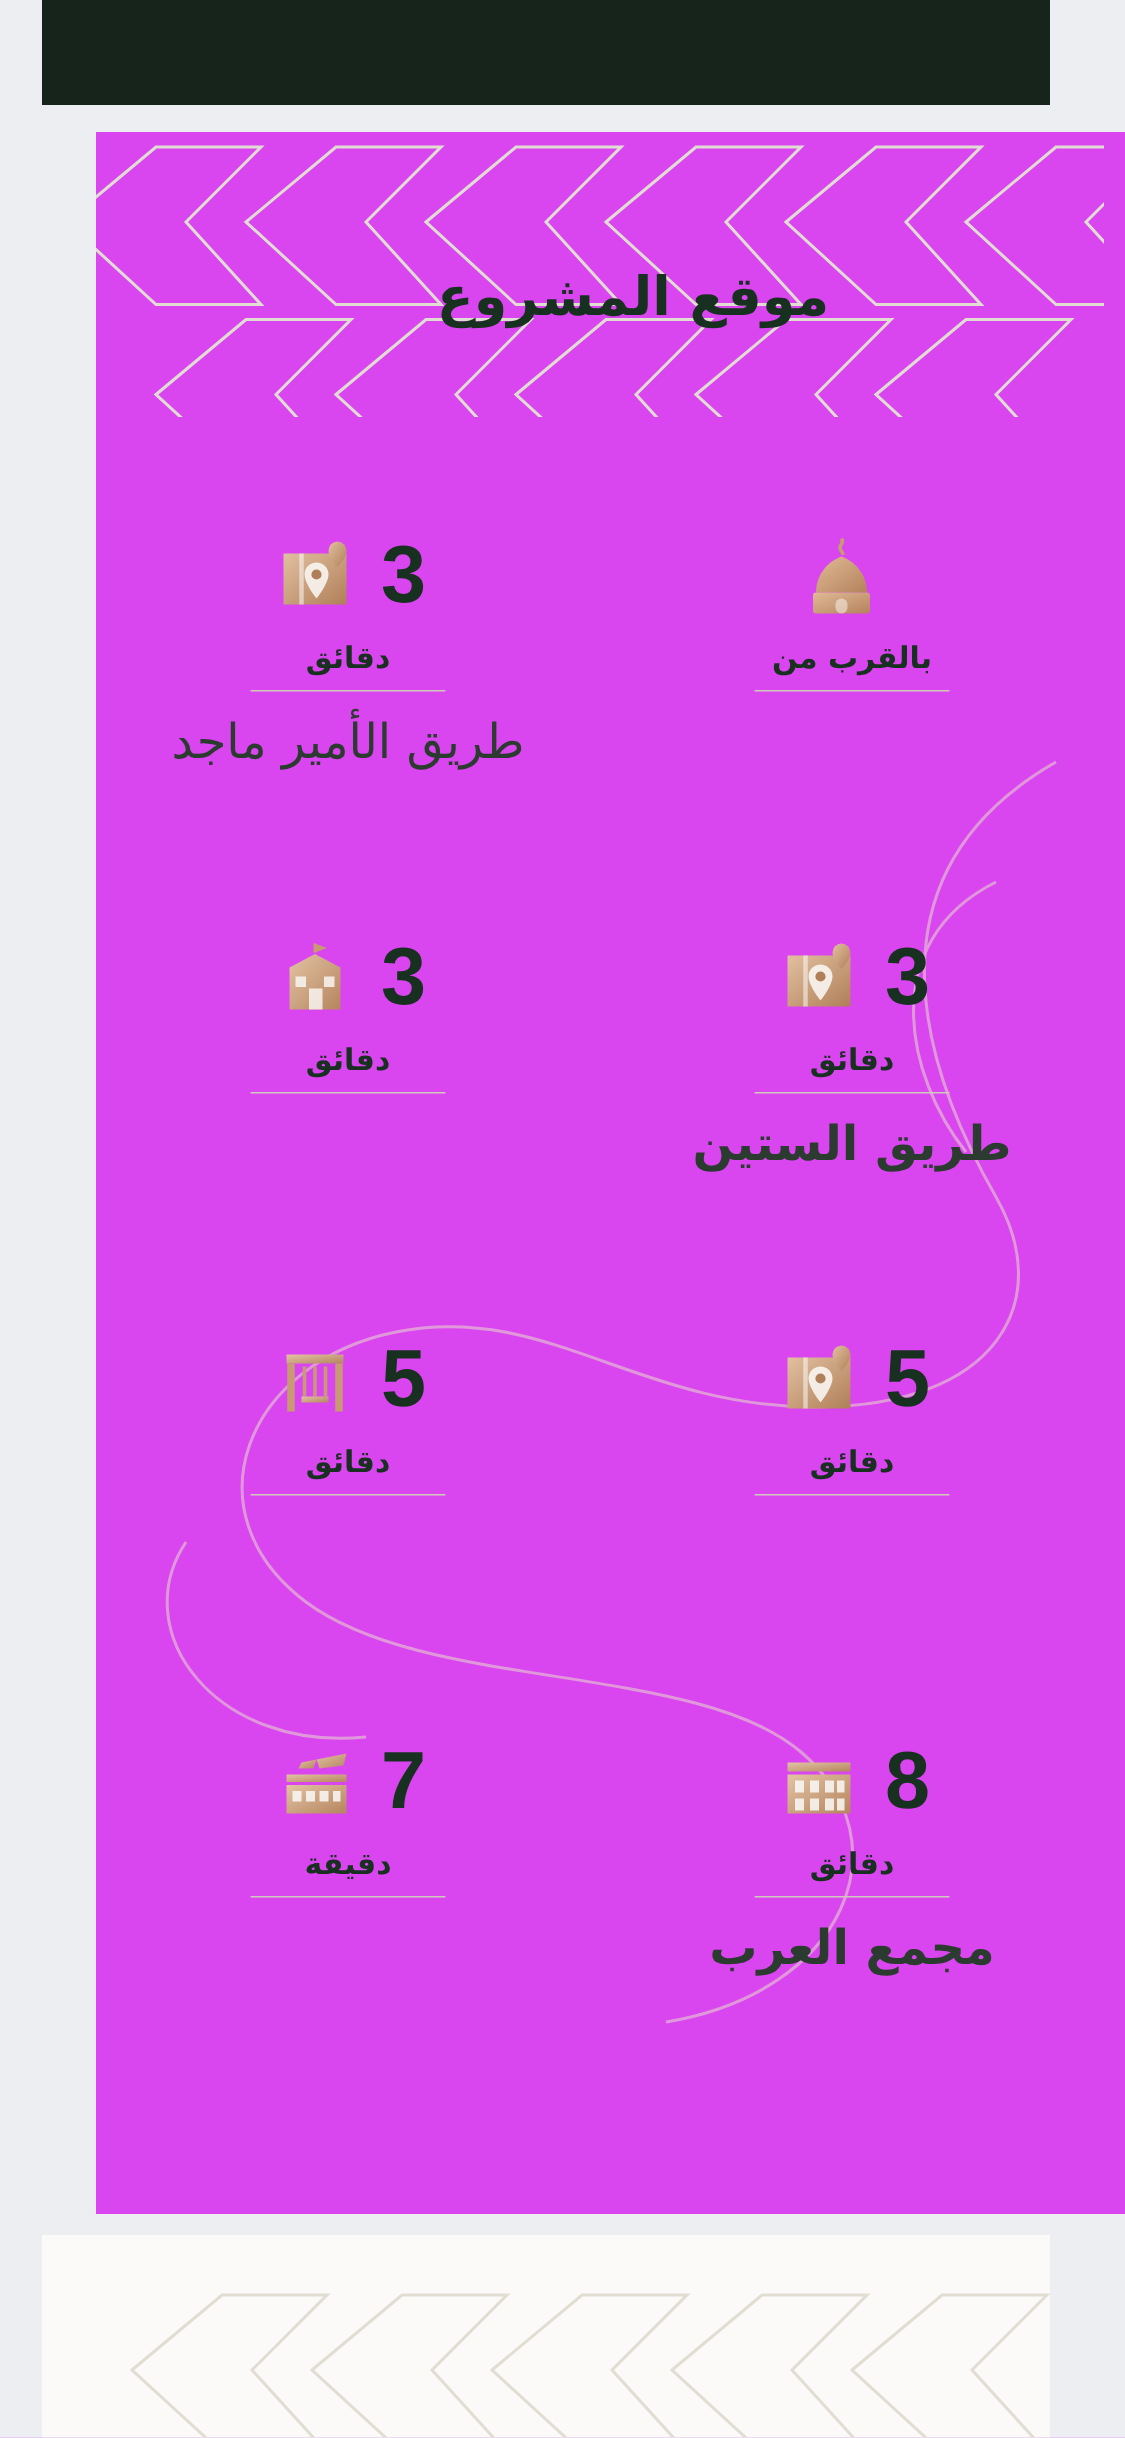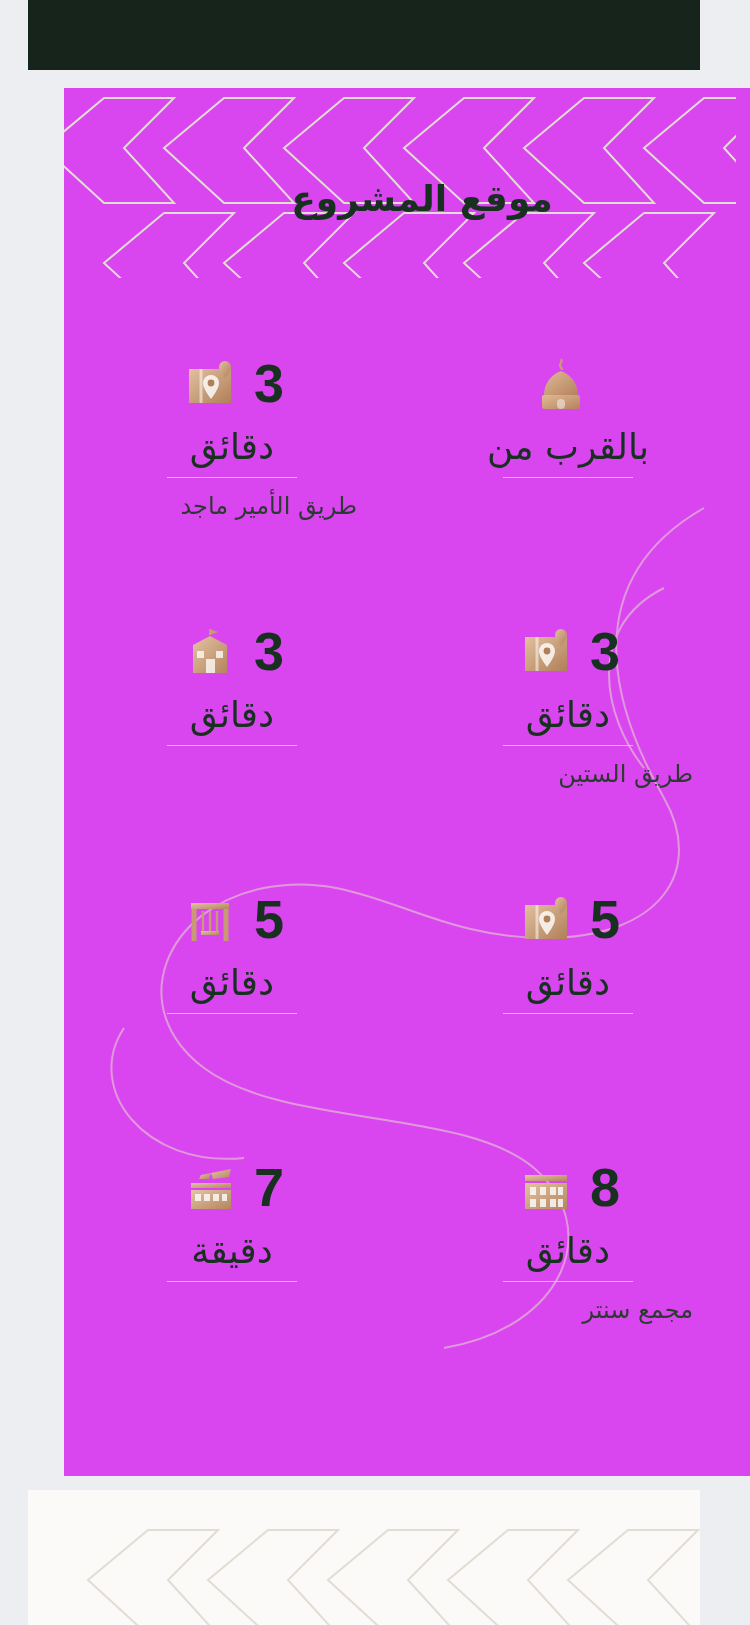--- a/index.html
+++ b/index.html
@@ -98,43 +98,43 @@
     display: flex; align-items: flex-end; justify-content: center;
   }
   .num {
     font-size: 54px;
     font-weight: bold;
     color: #17301f;
     line-height: 1;
     font-family: "Liberation Sans", sans-serif;
   }
   .unit {
-    font-size: 36px;
-    font-weight: normal;
+    font-size: 20px;
+    font-weight: bold;
     color: #17301f;
     letter-spacing: 6px;
     margin-top: 6px;
     text-align: center;
     width: 180px;
   }
   .divider {
     width: 130px;
     height: 1px;
     background: #cfc9bd;
     margin: 10px 0 12px 0;
   }
   .label {
-    font-size: 24px;
+    font-size: 32px;
     color: #2c3b30;
-    text-align: right;
+    text-align: center;
     line-height: 1.35;
     letter-spacing: 3px;
     width: 250px;
   }
-  .label.tight { letter-spacing: 0px; }
+  .label.tight { letter-spacing: 0px; font-weight: bold; }
 
   
   .bottom-strip {
     position: absolute;
     top: 1490px; left: 28px;
     width: 672px;
     height: 135px;
     background: #fbfaf8;
     overflow: hidden;
   }
@@ -330,21 +330,21 @@
                 <rect x="23" y="40" width="6" height="8"></rect>
                 <rect x="33" y="40" width="6" height="8"></rect>
                 <rect x="41" y="40" width="5" height="8"></rect>
               </g>
             </svg>
           </span>
           <span class="num">8</span>
         </div>
         <div class="unit">دقائق</div>
         <div class="divider"></div>
-        <div class="label tight">مجمع سنتر</div>
+        <div class="label tight">مجمع العرب</div>
       </div>
 
       <div class="item">
         <div class="row-icon">
           <span class="icon-wrap">
             <svg width="58" height="58" viewBox="0 0 58 58">
               <defs>
                 <linearGradient id="cop6" x1="0" y1="0" x2="1" y2="1">
                   <stop offset="0" stop-color="#e3c3a4"></stop>
                     <stop offset="1" stop-color="#b5855e"></stop>

